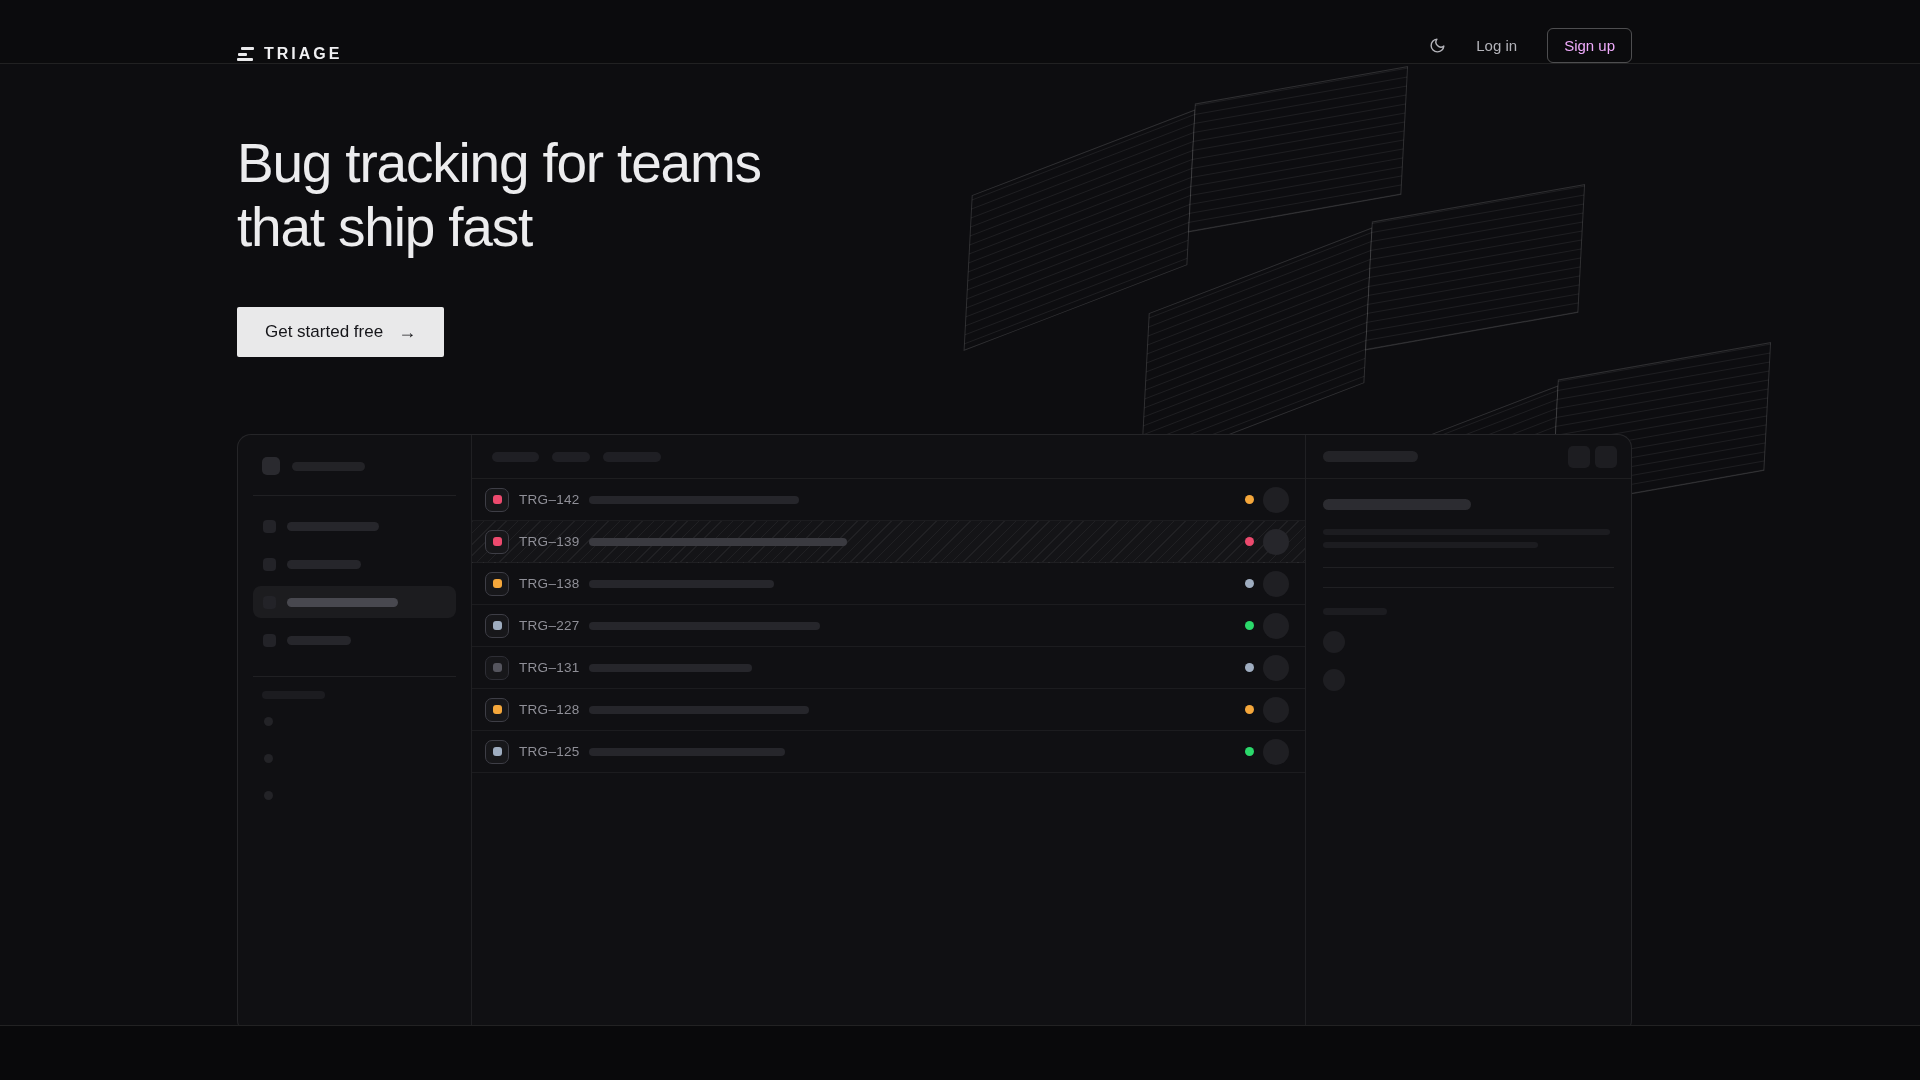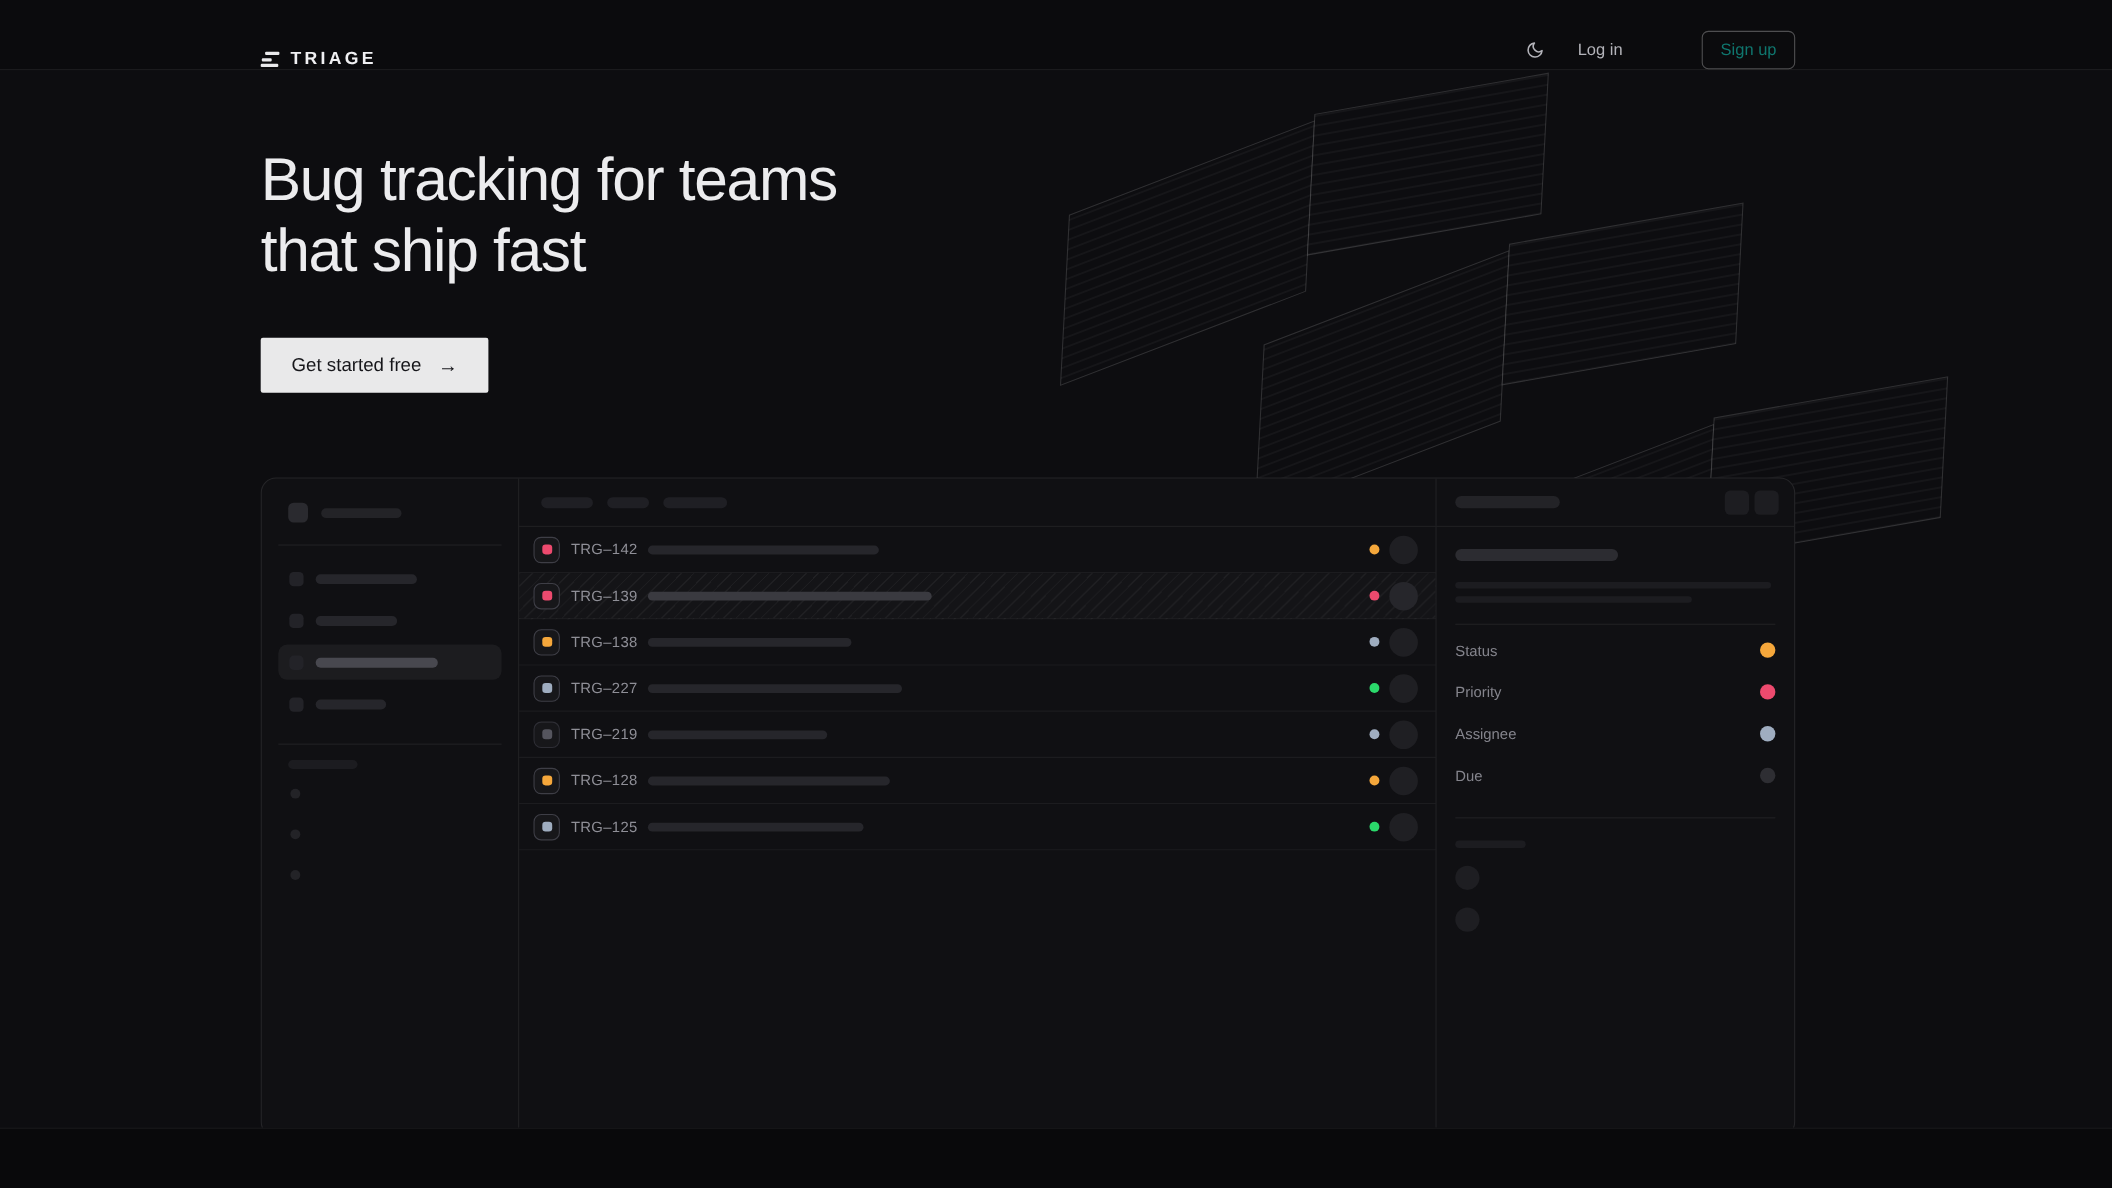--- a/index.html
+++ b/index.html
@@ -13,22 +13,22 @@
   .logo { display:flex; align-items:center; gap:10px; cursor:pointer; }
   .logo-icon { display:flex; flex-direction:column; gap:2.5px; }
   .logo-icon span { height:3px; border-radius:1px; background:#e9e9eb; display:block; }
   .logo-icon .b1 { width:13px; margin-left:4px; }
   .logo-icon .b2 { width:9px;  margin-left:1px; }
   .logo-icon .b3 { width:16px; }
   .logo-text { font-size:16px; font-weight:bold; letter-spacing:3px; color:#f0f0f2; }
   .header-right { display:flex; align-items:center; gap:30px; }
   .theme-toggle { background:none; border:none; cursor:pointer; display:flex; align-items:center; }
   .login-link { font-size:15px; color:#b4b4ba; text-decoration:none; cursor:pointer; }
-  .signup-btn { background:transparent; border:1px solid rgba(255,255,255,0.28); color:#0f766e;
-                font-size:15px; font-family:inherit; padding:8px 16px; border-radius:6px; cursor:pointer;margin-left:42px; }
+  .signup-btn { background:transparent; border:1px solid rgba(255,255,255,0.28); color:#f0abfc;
+                font-size:15px; font-family:inherit; padding:8px 16px; border-radius:6px; cursor:pointer; }
 
   
   .hero { position:relative; height:961px; background:#0d0d10; overflow:hidden; }
   .deco { position:absolute; top:0; left:0; pointer-events:none; }
   .hero-content { position:relative; }
   h1 { margin-top:67px; font-size:55px; line-height:64px; font-weight:400;
        letter-spacing:-1.2px; color:#ececee; }
   .subtitle { margin-top:24px; font-size:20px; line-height:30px; color:#96969d; }
   .subtitle span { display:block; }
   .cta-btn { margin-top:48px; display:inline-flex; align-items:center; gap:15px;
@@ -255,21 +255,21 @@
     <div class="issue-bar" style="width: 231px;"></div>
     <div class="row-right">
       <div class="status-dot" style="background: rgb(43, 217, 107);"></div>
       <div class="avatar"></div>
     </div>
   </div>
             <div class="issue-row">
     <div class="issue-icon dim">
                 <i style="background: rgb(85, 85, 94);"></i>
               </div>
-    <div class="issue-id">TRG–219</div>
+    <div class="issue-id">TRG–131</div>
     <div class="issue-bar" style="width: 163px;"></div>
     <div class="row-right">
       <div class="status-dot" style="background: rgb(159, 173, 192);"></div>
       <div class="avatar"></div>
     </div>
   </div>
             <div class="issue-row">
     <div class="issue-icon">
                 <i style="background: rgb(245, 167, 59);"></i>
               </div>
@@ -300,38 +300,20 @@
           <div class="m-detail-actions">
             <div></div>
             <div></div>
           </div>
         </div>
         <div class="m-detail-body">
           <div class="d-title"></div>
           <div class="d-para1"></div>
           <div class="d-para2"></div>
           <div class="d-div"></div>
-          <div class="props">
-              <div class="prop-row">
-    <div class="prop-label">Status</div>
-    <div class="prop-dot" style="background: rgb(245, 167, 59);"></div>
-  </div>
-              <div class="prop-row">
-    <div class="prop-label">Priority</div>
-    <div class="prop-dot" style="background: rgb(237, 74, 110);"></div>
-  </div>
-              <div class="prop-row">
-    <div class="prop-label">Assignee</div>
-    <div class="prop-dot" style="background: rgb(159, 173, 192);"></div>
-  </div>
-              <div class="prop-row">
-    <div class="prop-label">Due</div>
-    <div class="prop-dot" style="background: rgb(46, 46, 51);"></div>
-  </div>
-            </div>
           <div class="d-div"></div>
           <div class="d-smallbar"></div>
           <div class="d-circles">
             <div></div>
             <div></div>
           </div>
         </div>
       </div>
 
     </div>

